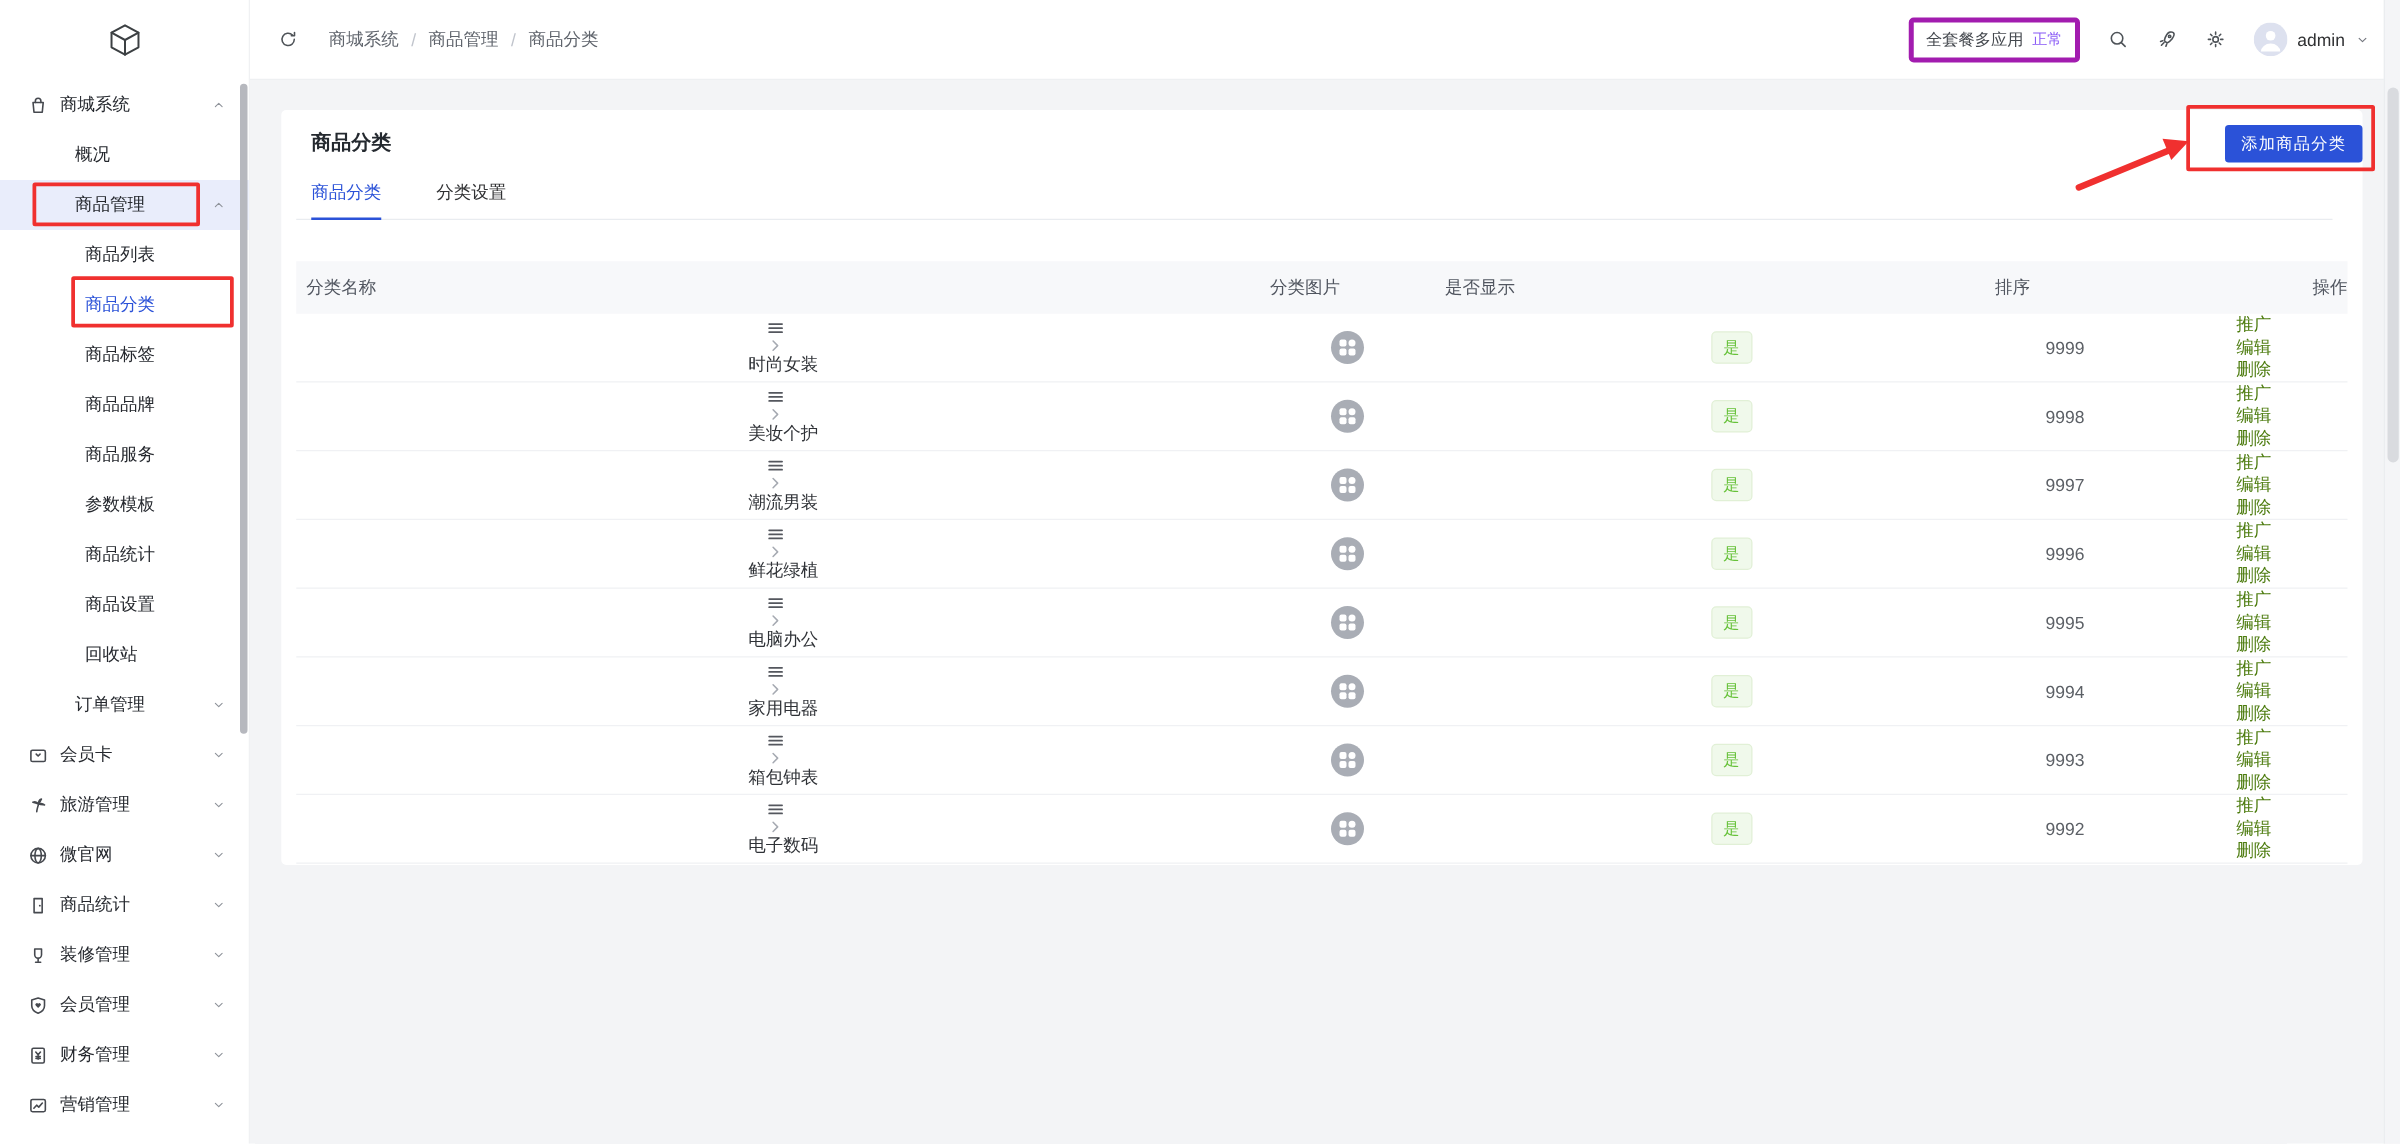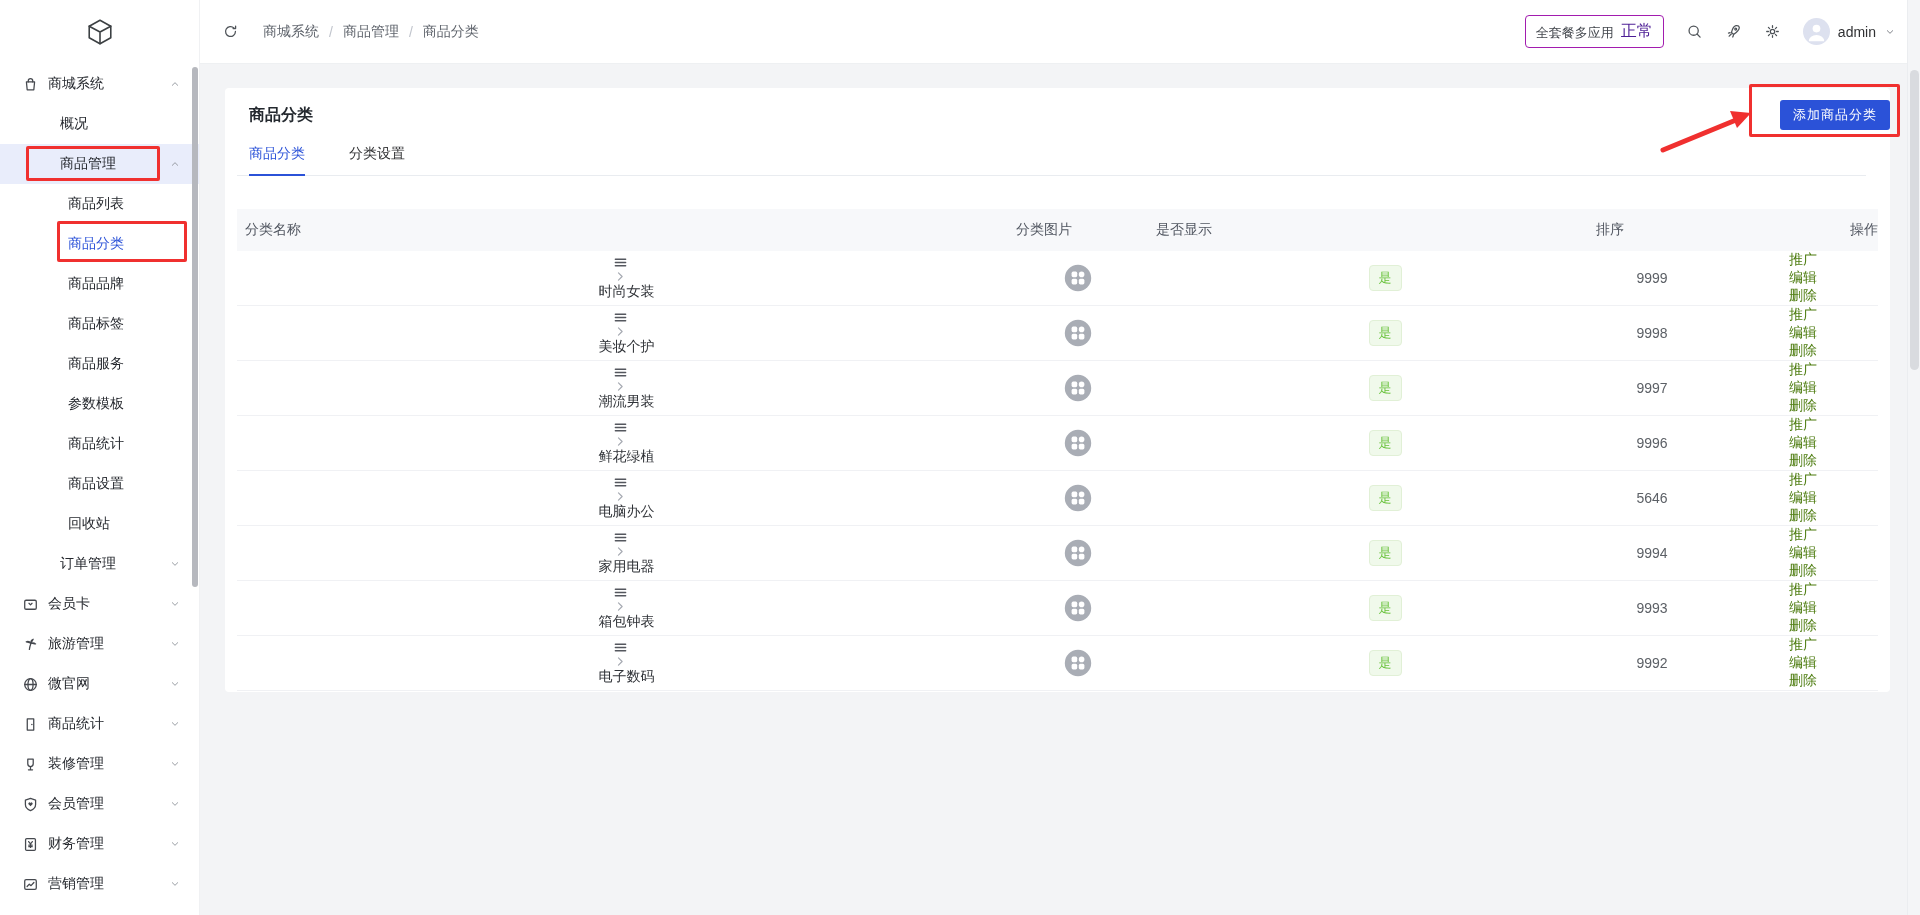--- a/index.html
+++ b/index.html
@@ -35,24 +35,24 @@
 
   
   .topbar { position:absolute; left:200px; top:0; width:1720px; height:64px;
     background:#fff; border-bottom:1px solid #eef0f2;
     display:flex; align-items:center; padding:0 24px 0 22px; z-index:1; }
   .hicon { width:17px; height:17px; color:#4e5358; cursor:pointer; }
   .breadcrumb { display:flex; align-items:center; margin-left:24px; color:#5f646c; }
   .crumb { cursor:pointer; }
   .crumb-sep { margin:0 10px; color:#c0c4cc; }
   .topbar-right { margin-left:auto; display:flex; align-items:center; gap:22px; }
-  .plan-badge { display:flex; align-items:flex-end; border:1px solid #a21caf;
+  .plan-badge { display:flex; align-items:flex-start; border:4px solid #a21caf;
     border-radius:4px; padding:5px 10px; cursor:pointer; background:#fff; }
   .plan-badge .plan-label { font-size:13px; color:#45494f; }
-  .plan-badge .plan-status { font-size:16px; color:#4c1d95; margin-left:7px; }
+  .plan-badge .plan-status { font-size:12px; color:#8b5cf6; margin-left:7px; }
   .user-menu { display:flex; align-items:center; gap:8px; cursor:pointer; }
   .avatar { width:27px; height:27px; }
   .user-name { color:#303133; }
   .user-caret { width:12px; height:12px; color:#73767e; }
 
   
   .content { position:absolute; left:200px; top:64px; width:1720px; height:851px;
     background:#f3f4f6; }
   .card { position:absolute; left:25px; top:24px; width:1665px; height:604px;
     background:#fff; border-radius:4px; }
@@ -144,24 +144,24 @@
             </svg>
           </span>
         </div>
         <div class="menu-item lvl3">
           <span class="mi-label">商品列表</span>
         </div>
         <div class="menu-item lvl3 active">
           <span class="mi-label">商品分类</span>
         </div>
         <div class="menu-item lvl3">
+          <span class="mi-label">商品标签</span>
+        </div>
+        <div class="menu-item lvl3">
           <span class="mi-label">商品品牌</span>
-        </div>
-        <div class="menu-item lvl3">
-          <span class="mi-label">商品标签</span>
         </div>
         <div class="menu-item lvl3">
           <span class="mi-label">商品服务</span>
         </div>
         <div class="menu-item lvl3">
           <span class="mi-label">参数模板</span>
         </div>
         <div class="menu-item lvl3">
           <span class="mi-label">商品统计</span>
         </div>
@@ -532,21 +532,21 @@
                     <rect x="7.6" y="7.6" width="5.6" height="5.6" rx="1.6" fill="#fff" stroke="none"></rect>
                     <rect x="14.8" y="7.6" width="5.6" height="5.6" rx="2.8" fill="#fff" stroke="none"></rect>
                     <rect x="7.6" y="14.8" width="5.6" height="5.6" rx="1.6" fill="#fff" stroke="none"></rect>
                     <rect x="14.8" y="14.8" width="5.6" height="5.6" rx="1.6" fill="#fff" stroke="none"></rect>
                   </svg>
                 </span>
               </div>
               <div class="cell">
                 <span class="badge-yes">是</span>
               </div>
-              <div class="cell sort">5646</div>
+              <div class="cell sort">9995</div>
               <div class="cell actions">
                 <a class="alink">推广</a>
                 <a class="alink">编辑</a>
                 <a class="alink">删除</a>
               </div>
             </div>
             <div class="trow">
               <div class="cell name-cell">
                 <span class="icon drag">
                   <svg viewBox="0 0 16 16">

